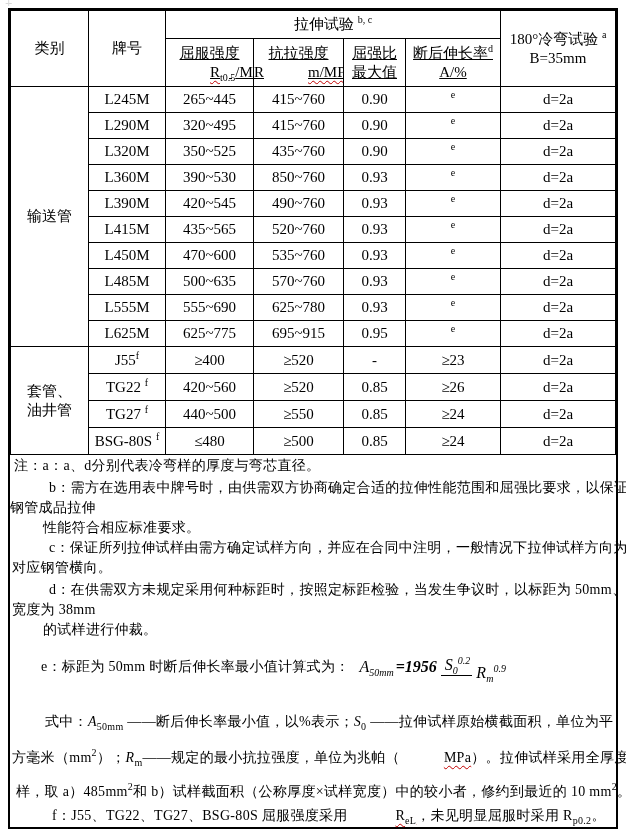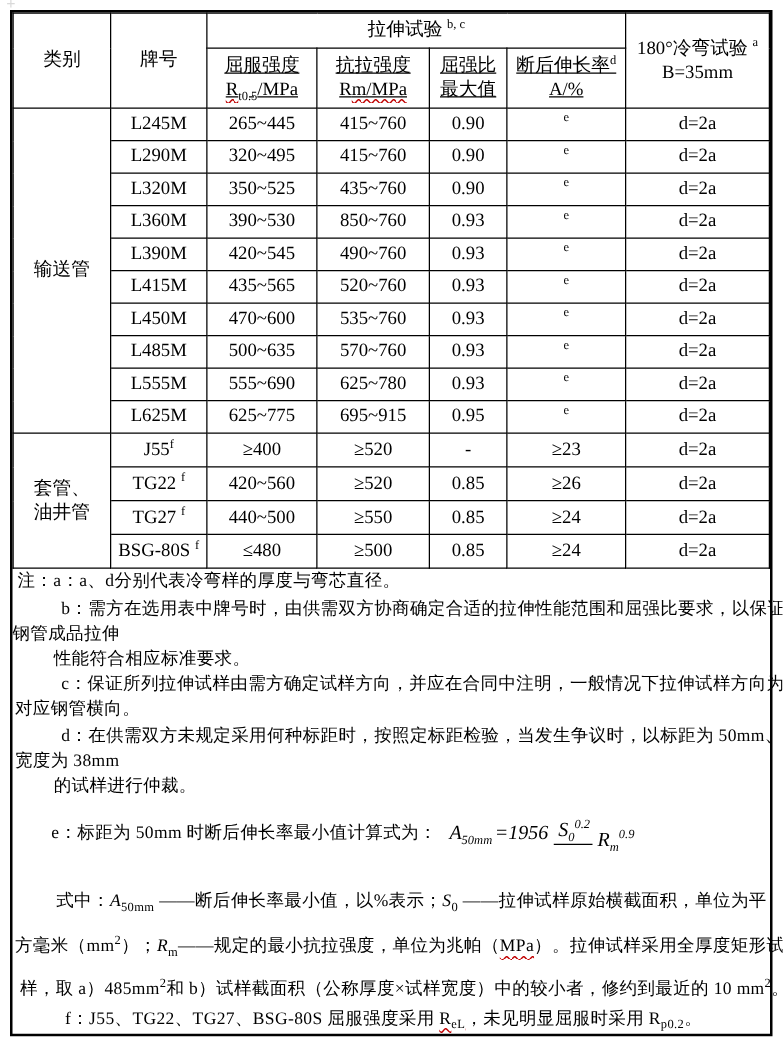--- a/index.html
+++ b/index.html
@@ -27,37 +27,38 @@
   tr.trow{height:26px;}
   tr.crow{height:27px;}
   sup{font-size:10px;line-height:0;}
   sub{font-size:10px;line-height:0;}
   .sq{
     text-decoration-line:underline;
     text-decoration-style:wavy;
     text-decoration-color:#c00000;
     text-decoration-thickness:1px;
     text-underline-offset:3px;
+    margin-left:44px;
   }
   .elong-sup sup{font-size:10px;vertical-align:6px;}
   .notes{
     position:relative;height:371px;font-size:14px;letter-spacing:0.3px;
   }
   .nline{
     position:absolute;white-space:nowrap;line-height:17px;
   }
   .eline{display:flex;align-items:center;}
   .formula{
     display:inline-flex;align-items:center;
     font-style:italic;font-size:16px;letter-spacing:0;margin-left:10px;
     font-family:"Liberation Serif","DejaVu Serif",serif;
   }
   .formula .mvar sub,.formula sub{font-size:10px;font-style:italic;}
   .formula sup{font-size:10px;font-style:italic;}
-  .meq{margin:0 4px 0 2px;font-style:italic;}
+  .meq{margin:0 4px 0 2px;font-style:italic;font-weight:bold;}
   .frac{display:inline-flex;flex-direction:row;align-items:center;line-height:1.1;}
   .frac .num{border-bottom:1px solid #000;padding:0 2px 1px 4px;}
   .frac .den{padding:14px 2px 0 4px;}
 </style>
 </head>
 <body>
 
 <div class="handle">+</div>
 
 <div class="frame">

